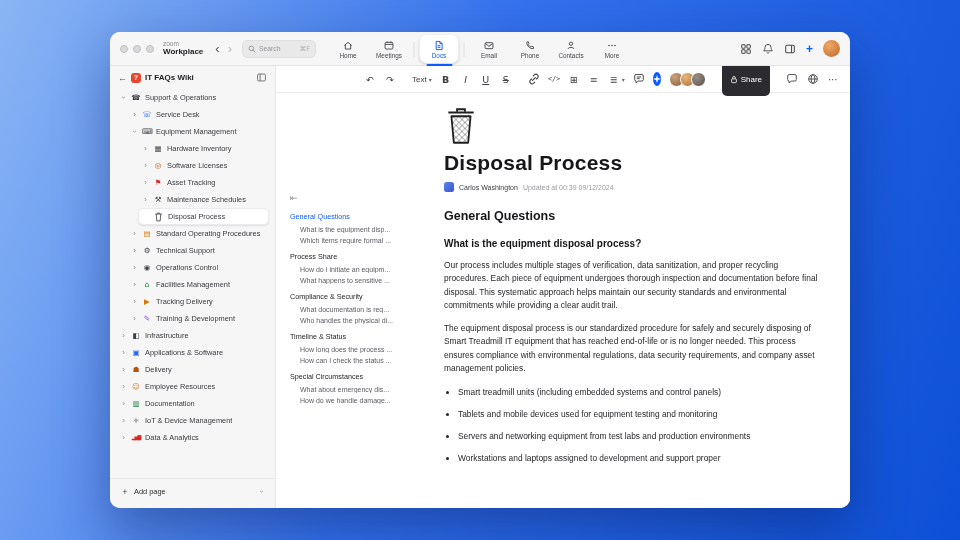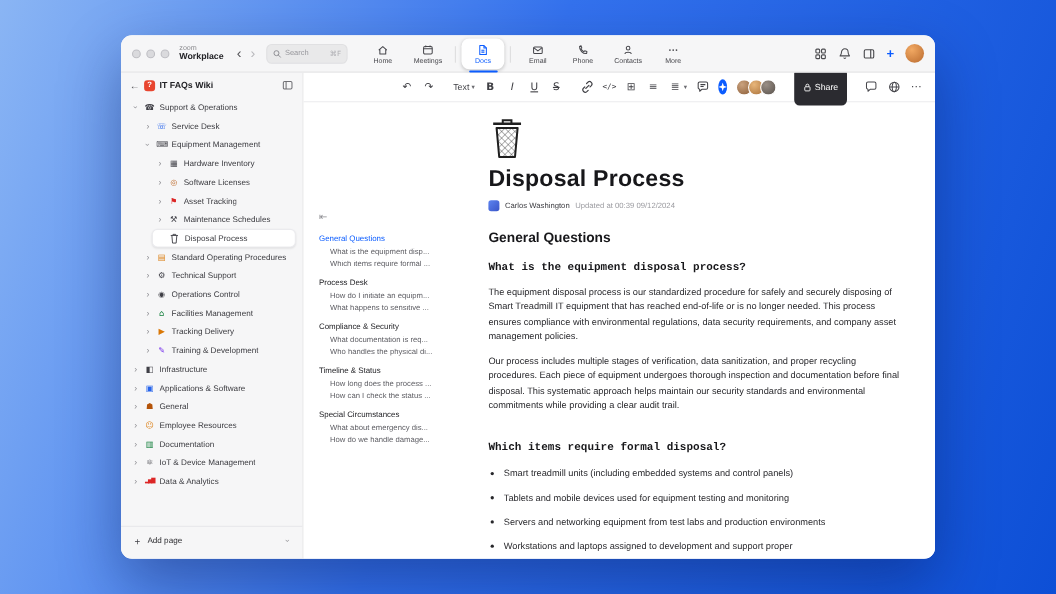--- a/index.html
+++ b/index.html
@@ -106,21 +106,21 @@
     white-space:nowrap; overflow:hidden; }
   .docbody{ flex:1; padding:14px 30px 0 18px; min-width:0; }
   .doc-icon{ margin-bottom:6px; cursor:pointer; }
   .doc-title{ font-size:21px; font-weight:bold; color:#17171a; letter-spacing:.2px; margin-top:4px; }
   .meta{ display:flex; align-items:center; gap:5px; margin-top:7px; }
   .meta-avatar{ width:10px; height:10px; border-radius:2.5px;
     background:linear-gradient(135deg,#5d84f0,#3a55c8); }
   .meta-name{ font-size:7px; color:#3a3a3f; }
   .meta-updated{ font-size:7px; color:#9b9ba0; }
   .doc-h2{ font-size:12.5px; font-weight:bold; color:#17171a; margin-top:17px; }
-  .doc-h3{ font-size:10px; font-weight:bold; color:#17171a; margin-top:15px;font-family:Liberation Mono, monospace; }
+  .doc-h3{ font-size:10px; font-weight:bold; color:#17171a; margin-top:15px; }
   .doc-h3.q2{ margin-top:27px; }
   .doc-p{ font-size:8.4px; line-height:1.58; color:#27272b; margin-top:10px; }
   .doc-ul{ margin:12px 0 12px 14px; }
   .doc-ul li{ font-size:8.4px; color:#27272b; margin-bottom:12px; }
   svg{ display:block; }
 </style>
 </head>
 <body>
 
 <div class="window">
@@ -338,21 +338,21 @@
           <span class="lbl">Infrastructure</span>
         </div>
         <div class="row l0">
           <span class="chev">›</span>
           <span class="ticon g-blue">▣</span>
           <span class="lbl">Applications &amp; Software</span>
         </div>
         <div class="row l0">
           <span class="chev">›</span>
           <span class="ticon g-gold">☗</span>
-          <span class="lbl">General</span>
+          <span class="lbl">Delivery</span>
         </div>
         <div class="row l0">
           <span class="chev">›</span>
           <span class="ticon g-orange">☺</span>
           <span class="lbl">Employee Resources</span>
         </div>
         <div class="row l0">
           <span class="chev">›</span>
           <span class="ticon g-green">▥</span>
           <span class="lbl">Documentation</span>
@@ -448,21 +448,21 @@
         </span>
       </div>
 
       <div class="docarea">
 
         <div class="outline">
           <div class="out-collapse">⇤</div>
           <div class="out-sec active">General Questions</div>
           <div class="out-item">What is the equipment disp...</div>
           <div class="out-item">Which items require formal ...</div>
-          <div class="out-sec">Process Desk</div>
+          <div class="out-sec">Process Share</div>
           <div class="out-item">How do I initiate an equipm...</div>
           <div class="out-item">What happens to sensitive ...</div>
           <div class="out-sec">Compliance &amp; Security</div>
           <div class="out-item">What documentation is req...</div>
           <div class="out-item">Who handles the physical di...</div>
           <div class="out-sec">Timeline &amp; Status</div>
           <div class="out-item">How long does the process ...</div>
           <div class="out-item">How can I check the status ...</div>
           <div class="out-sec">Special Circumstances</div>
           <div class="out-item">What about emergency dis...</div>
@@ -483,23 +483,22 @@
             </svg>
           </div>
           <h1 class="doc-title">Disposal Process</h1>
           <div class="meta">
             <span class="meta-avatar"></span>
             <span class="meta-name">Carlos Washington</span>
             <span class="meta-updated">Updated at 00:39 09/12/2024</span>
           </div>
           <h2 class="doc-h2">General Questions</h2>
           <h3 class="doc-h3">What is the equipment disposal process?</h3>
+          <p class="doc-p">Our process includes multiple stages of verification, data sanitization, and proper recycling procedures. Each piece of equipment undergoes thorough inspection and documentation before final disposal. This systematic approach helps maintain our security standards and environmental commitments while providing a clear audit trail.</p>
           <p class="doc-p">The equipment disposal process is our standardized procedure for safely and securely disposing of Smart Treadmill IT equipment that has reached end-of-life or is no longer needed. This process ensures compliance with environmental regulations, data security requirements, and company asset management policies.</p>
-          <p class="doc-p">Our process includes multiple stages of verification, data sanitization, and proper recycling procedures. Each piece of equipment undergoes thorough inspection and documentation before final disposal. This systematic approach helps maintain our security standards and environmental commitments while providing a clear audit trail.</p>
-          <h3 class="doc-h3 q2">Which items require formal disposal?</h3>
           <ul class="doc-ul">
             <li>Smart treadmill units (including embedded systems and control panels)</li>
             <li>Tablets and mobile devices used for equipment testing and monitoring</li>
             <li>Servers and networking equipment from test labs and production environments</li>
             <li>Workstations and laptops assigned to development and support proper</li>
           </ul>
         </div>
       </div>
 
     </div>

